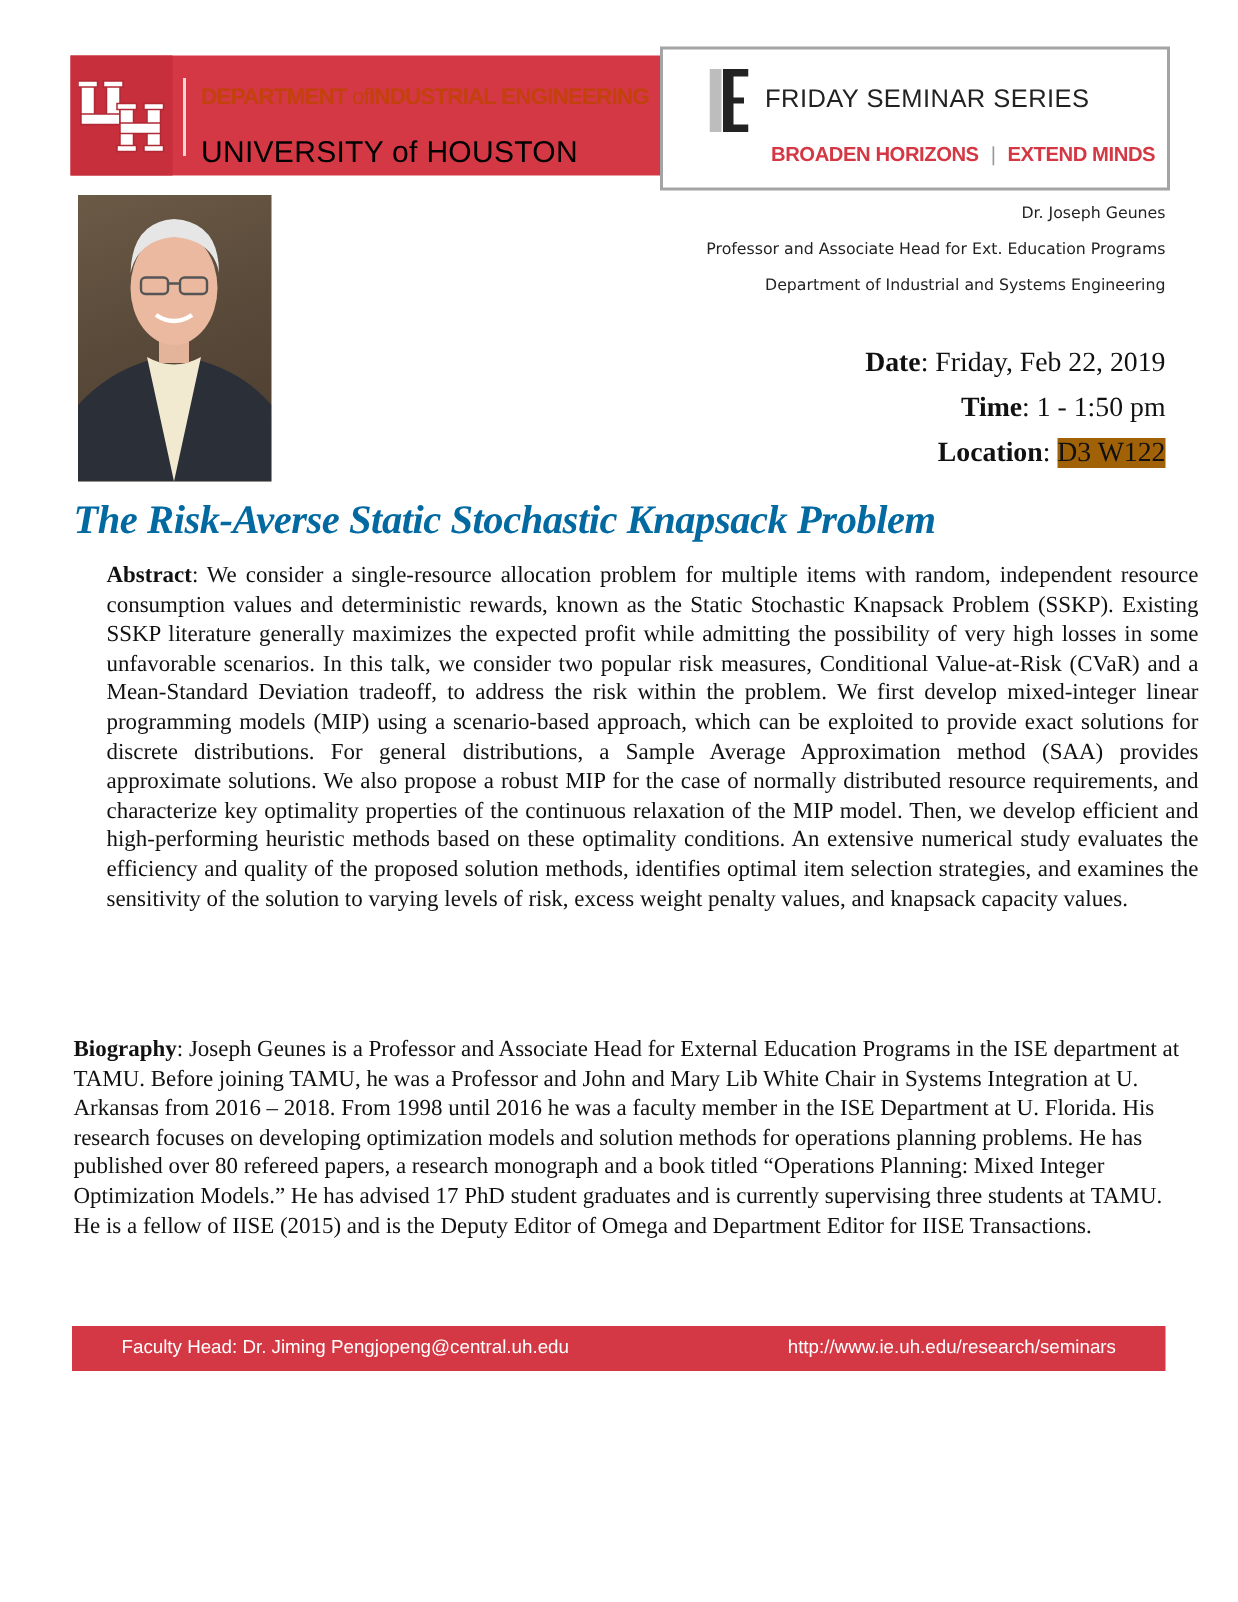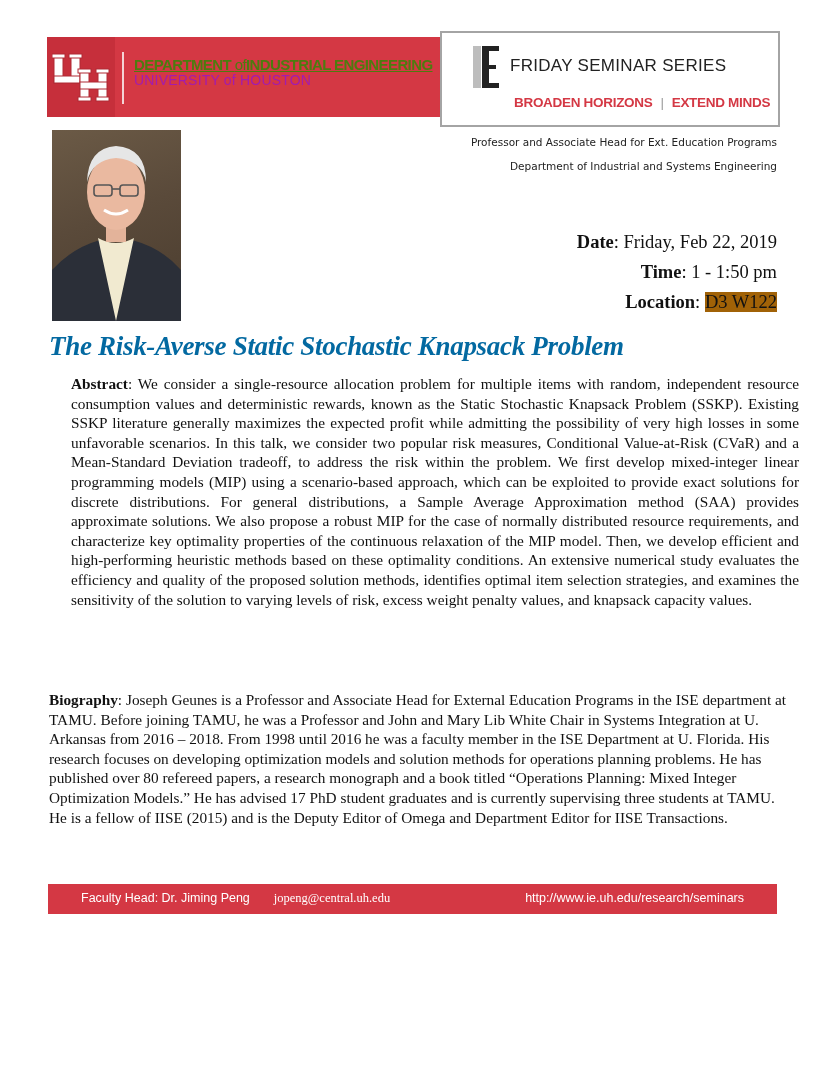--- a/index.html
+++ b/index.html
@@ -4,23 +4,23 @@
 <style>
   html, body { margin:0; padding:0; background:#ffffff; }
   body { width:825px; height:1068px; position:relative; overflow:hidden; font-family:"Liberation Serif", serif; color:#111; }
   .abs { position:absolute; }
 
   
   .banner { left:47px; top:37px; width:425px; height:80px; background:#d43844; }
   .uh-logo-box { left:47px; top:37px; width:68px; height:80px; background:#c62f3b; }
   .uh-logo { left:52px; top:52px; width:58px; height:50px; }
   .banner-divider { left:122px; top:52px; width:2px; height:52px; background:#f4d3d6; }
-  .dept-title { left:134px; top:56px; font-family:"Liberation Sans", sans-serif; font-weight:bold; color:#4d7c0f; font-size:15px; letter-spacing:-0.6px; white-space:nowrap;text-decoration:underline; }
+  .dept-title { left:134px; top:56px; font-family:"Liberation Sans", sans-serif; font-weight:bold; color:#c2410c; font-size:15px; letter-spacing:-0.6px; white-space:nowrap; }
   .dept-title .of { font-weight:normal; }
-  .univ-title { left:134px; top:72px; font-family:"Liberation Sans", sans-serif; color:#a21caf; font-size:14px; letter-spacing:0.2px; white-space:nowrap; }
+  .univ-title { left:134px; top:91px; font-family:"Liberation Sans", sans-serif; color:#000000; font-size:20px; letter-spacing:0.2px; white-space:nowrap; }
 
   
   .seminar-box { left:440px; top:31px; width:340px; height:96px; background:#fff; border:2px solid #a4a4a4; box-sizing:border-box; }
   .ie-logo { left:473px; top:46px; width:26px; height:42px; }
   .seminar-title { left:510px; top:56px; font-family:"Liberation Sans", sans-serif; color:#222; font-size:17px; letter-spacing:0.3px; white-space:nowrap; }
   .tagline { left:514px; top:95px; font-family:"Liberation Sans", sans-serif; font-weight:bold; color:#d43844; font-size:13.5px; white-space:nowrap; letter-spacing:-0.3px; }
   .tagline .sep { color:#999; font-weight:normal; margin:0 8px; }
 
   
   .photo { left:52px; top:130px; width:129px; height:191px; background:linear-gradient(160deg,#6b5a46 0%,#5a4a3a 45%,#4a3c2e 100%); overflow:hidden; }
@@ -36,21 +36,21 @@
   
   .talk-title { left:49px; top:331px; font-family:"Liberation Serif", serif; font-weight:bold; font-style:italic; font-size:27px; color:#0369a1; white-space:nowrap; letter-spacing:-0.3px; }
 
   .abstract { left:49px; top:374px; width:728px; font-size:15.3px; line-height:19.6px; text-align:justify;margin-left:22px; }
   .bio { left:49px; top:690px; width:740px; font-size:15.3px; line-height:19.6px; }
   .label { font-weight:bold; }
 
   
   .footer { left:48px; top:884px; width:729px; height:30px; background:#d43844; font-family:"Liberation Sans", sans-serif; color:#fff; font-size:12.5px; }
   .host { left:33px; top:7px; white-space:nowrap; }
-  .host .email { margin-left:24px;font-family:Liberation Serif, serif; }
+  .host .email { margin-left:0; }
   .site { right:33px; top:7px; white-space:nowrap; }
 </style>
 </head>
 <body>
 
 <div class="abs banner"></div>
 <div class="abs uh-logo-box"></div>
 <svg class="abs uh-logo" viewBox="0 0 58 50">
   <g fill="#ffffff" stroke="#b02a35" stroke-width="1">
     <rect x="2" y="3" width="9" height="28"></rect>
@@ -90,20 +90,21 @@
     <ellipse cx="64" cy="62" rx="29" ry="38" fill="#eab9a0"></ellipse>
     <path d="M35 52 Q36 18 64 16 Q94 18 94 52 Q90 30 64 28 Q40 30 35 52 Z" fill="#e6e6e6"></path>
     <rect x="42" y="55" width="18" height="11" rx="3" fill="none" stroke="#555" stroke-width="1.6"></rect>
     <rect x="68" y="55" width="18" height="11" rx="3" fill="none" stroke="#555" stroke-width="1.6"></rect>
     <line x1="60" y1="59" x2="68" y2="59" stroke="#555" stroke-width="1.6"></line>
     <path d="M52 80 Q64 88 76 80" fill="none" stroke="#fff" stroke-width="3"></path>
   </svg>
 </div>
 
 <div class="abs speaker-lines">
+  <div>Dr. Joseph Geunes</div>
   <div>Professor and Associate Head for Ext. Education Programs</div>
   <div>Department of Industrial and Systems Engineering</div>
 </div>
 
 <div class="abs event-lines">
   <div><b>Date</b><span>: Friday, Feb 22, 2019</span></div>
   <div><b>Time</b><span>: 1 - 1:50 pm</span></div>
   <div><b>Location</b><span>: </span><span class="hl">D3 W122</span></div>
 </div>
 

